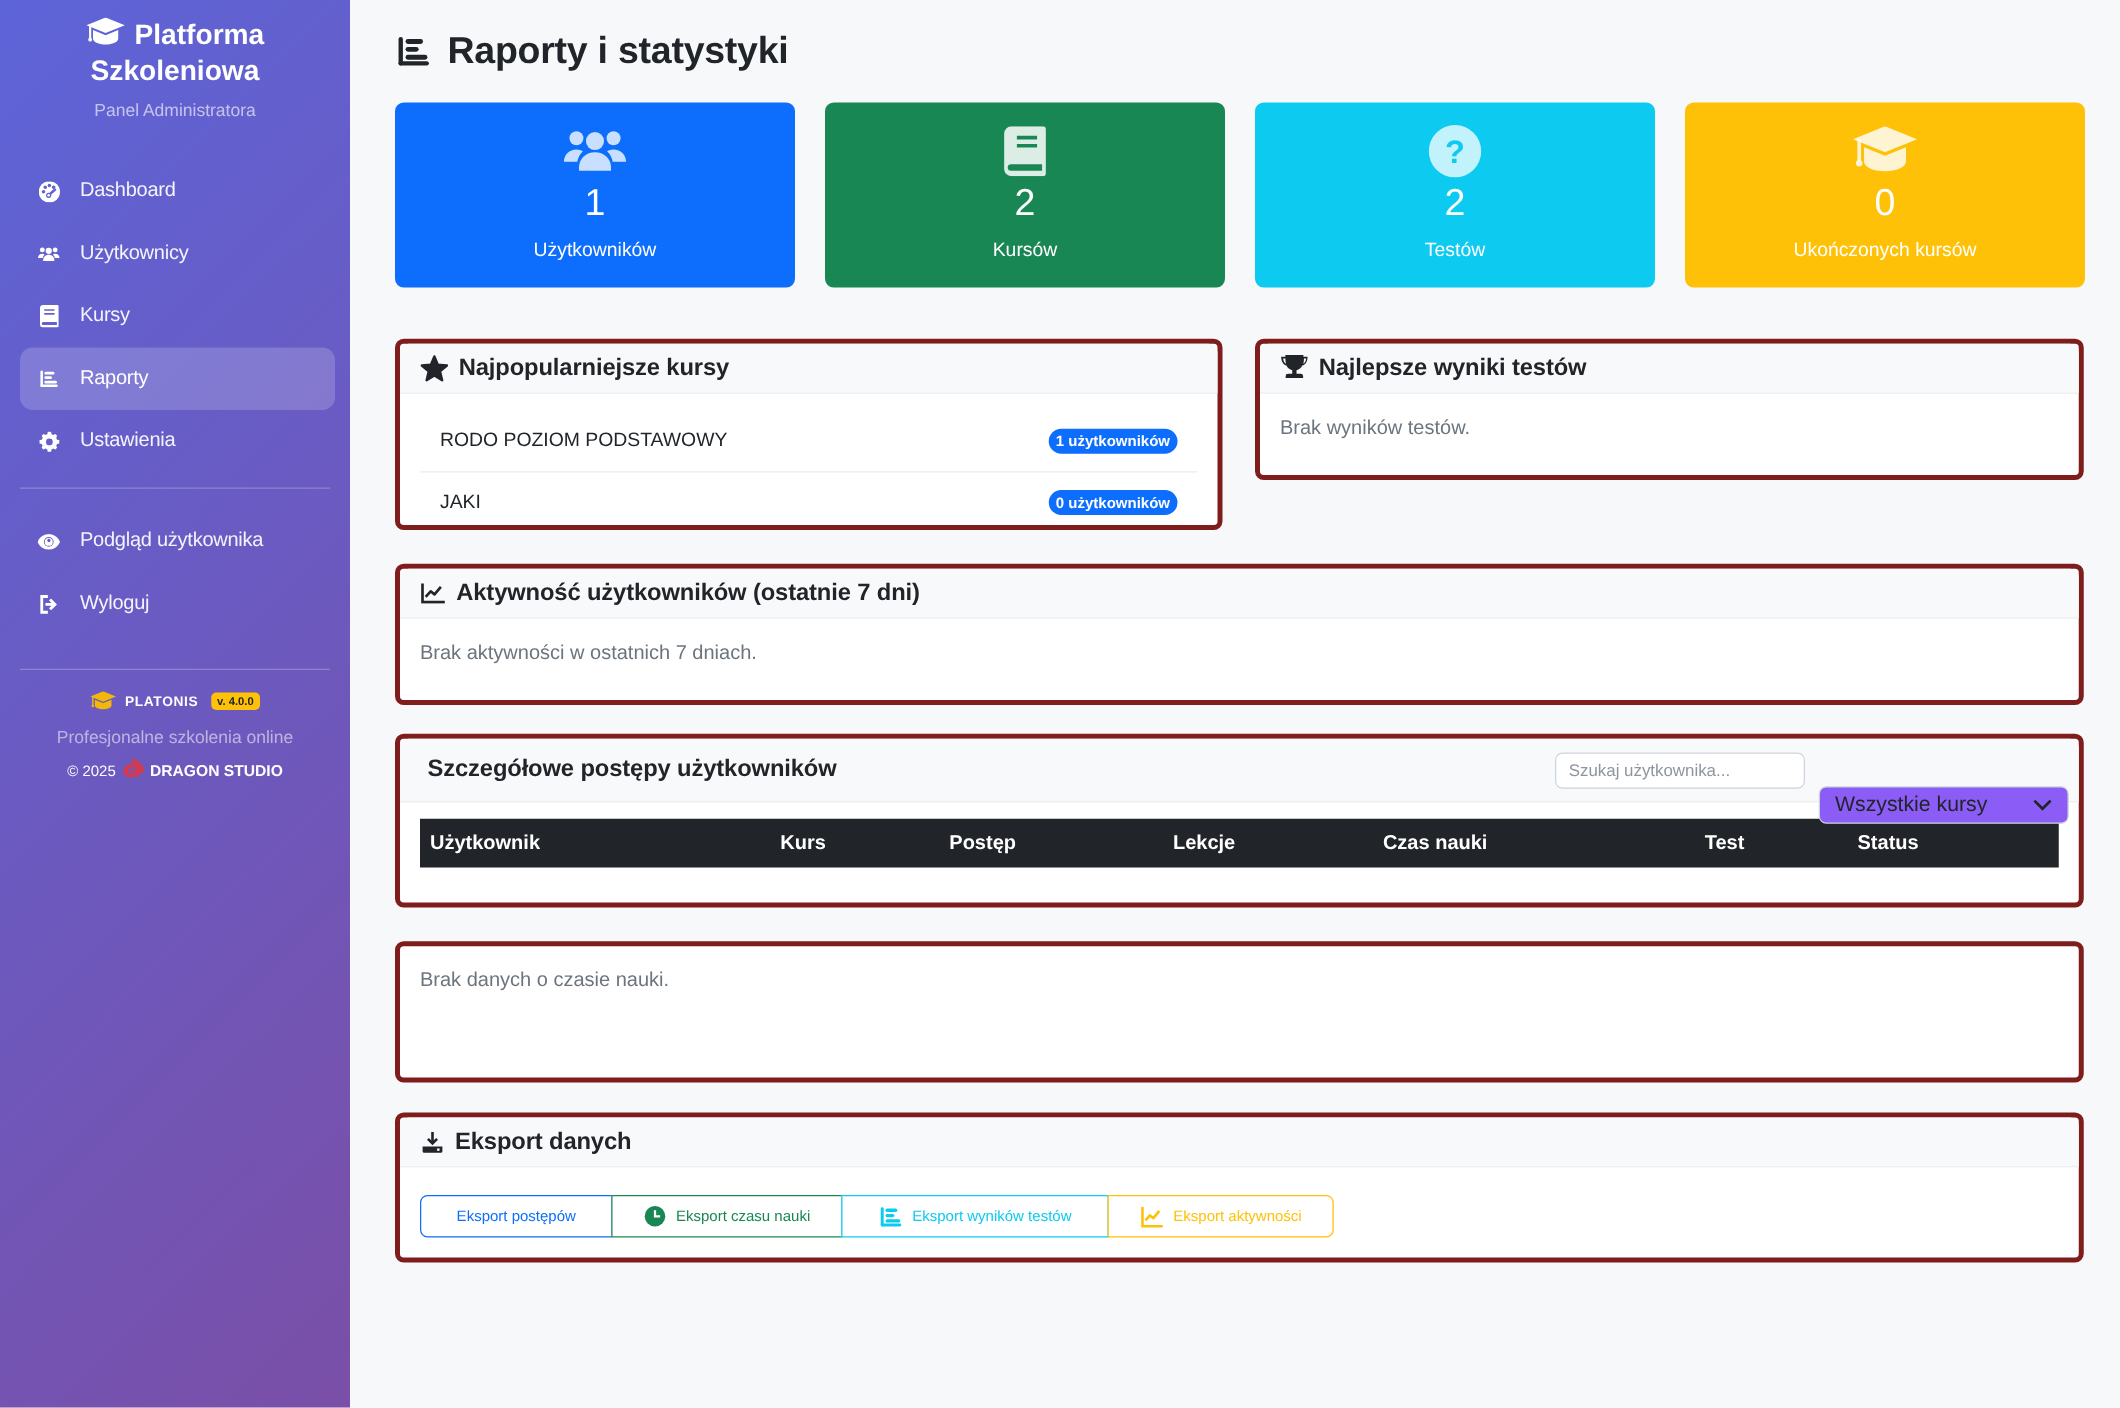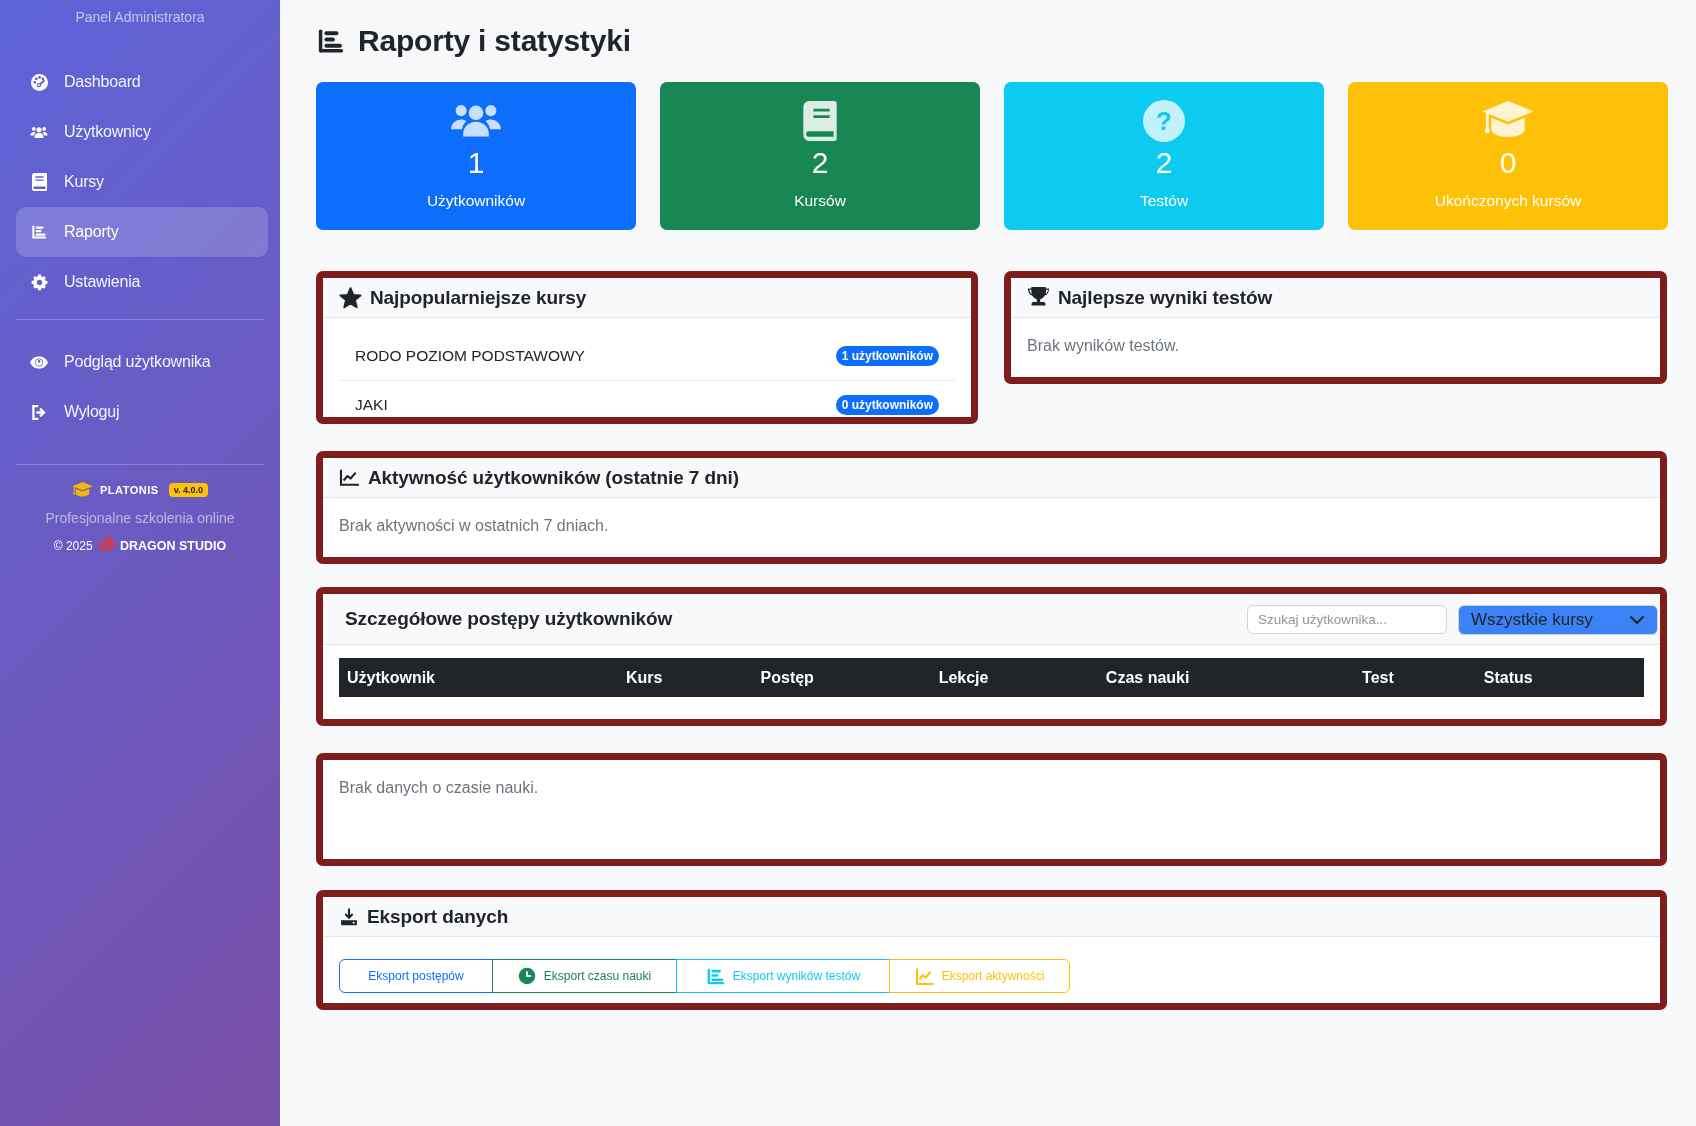--- a/index.html
+++ b/index.html
@@ -29,39 +29,47 @@
 .foot .tag { margin-top:12px; font-size:14px; color:rgba(255,255,255,.55); }
 .foot .cop { margin-top:10px; font-size:12px; color:#fff; }
 .foot .cop b { font-size:12.5px; }
 .main { position:absolute; left:280px; top:0; width:1547px; height:1126px; }
 h1 { position:absolute; left:36px; top:24px; font-size:30px; font-weight:700; letter-spacing:-.2px; display:flex; align-items:center; }
 h1 svg { margin-right:13px; }
 .stat { position:absolute; top:82px; height:148px; width:320px; border-radius:7px; color:#fff; text-align:center; }
 .stat .icn { margin-top:18px; height:42px; display:flex; align-items:center; justify-content:center; }
 .stat .num { font-size:30px; font-weight:400; margin-top:5px; line-height:32px; }
 .stat .lbl { font-size:15.5px; margin-top:13px; }
-.card { position:absolute; background:#fff; border:7px solid #7f1d1d; border-radius:7px; }
+.card { position:absolute; background:#fff; border:4px solid #7f1d1d; border-radius:7px; }
 .chead { height:40px; background:#f8f9fa; border-bottom:1px solid #e4e7ea; border-radius:7px 7px 0 0;
   display:flex; align-items:center; padding:0 16px; font-size:19px; font-weight:700; letter-spacing:-.1px; }
 .chead svg { margin-right:8px; flex:0 0 auto; }
 .cbody { padding:19px 16px 16px; }
 .muted { color:#6c757d; font-size:16px; }
 .lrow { display:flex; align-items:center; justify-content:space-between; height:49px; padding:0 16px; font-size:15.5px; }
 .lrow + .lrow { border-top:1px solid #e9ecef; }
 .pill { background:#0d6efd; color:#fff; font-size:12px; font-weight:700; padding:3px 6px; border-radius:10px; }
 .thead { display:flex; background:#212529; color:#fff; font-weight:700; font-size:16px; height:39px; align-items:center; }
 .thead div { padding-left:8px; }
 .search { position:absolute; width:200px; height:29px; border:1px solid #ced4da; border-radius:6px; font-size:13.5px; color:#8f959c; padding:0 10px; display:flex; align-items:center; background:#fff;}
-.select { position:absolute; width:200px; height:30px; border:1px solid #ced4da; border-radius:6px; font-size:17px; color:#212529; padding:0 12px; display:flex; align-items:center; background:#3b82f6; justify-content:space-between;}
+.select { position:absolute; width:200px; height:30px; border:1px solid #ced4da; border-radius:6px; font-size:17px; color:#212529; padding:0 12px; display:flex; align-items:center; background:#8b5cf6; justify-content:space-between;margin-top:27px;}
 .btn { display:inline-flex; align-items:center; justify-content:center; height:34px; font-size:12px; background:#fff; border:1px solid; }
 .btn svg { margin-right:8px; }
 </style>
 </head>
 <body>
 <div class="sidebar">
+  <div class="brand"><svg width="31" height="24" viewBox="0 0 32 25">
+        <g fill="#fff">
+          <polygon points="16,0 32,6.5 16,13 0,6.5"></polygon>
+          <path d="M5.5 10.5 v7 c0 3 4.7 5 10.5 5 s10.5 -2 10.5 -5 v-7 l-10.5 4.2 z"></path>
+          <rect x="2.2" y="6.5" width="1.8" height="11"></rect>
+          <circle cx="3.1" cy="18.5" r="1.6"></circle>
+        </g>
+      </svg>Platforma<br>Szkoleniowa</div>
   <div class="brand-sub">Panel Administratora</div>
   <div class="nav">
     <a href="#"><span class="ic">
           <svg width="17" height="17" viewBox="0 0 17 17">
             <mask id="mg">
               <rect width="17" height="17" fill="#fff"></rect>
               <circle cx="3.8" cy="8.3" r="1.4" fill="#000"></circle>
               <circle cx="5.2" cy="4.8" r="1.4" fill="#000"></circle>
               <circle cx="8.5" cy="3.4" r="1.4" fill="#000"></circle>
               <circle cx="11.9" cy="4.8" r="1.4" fill="#000"></circle>

